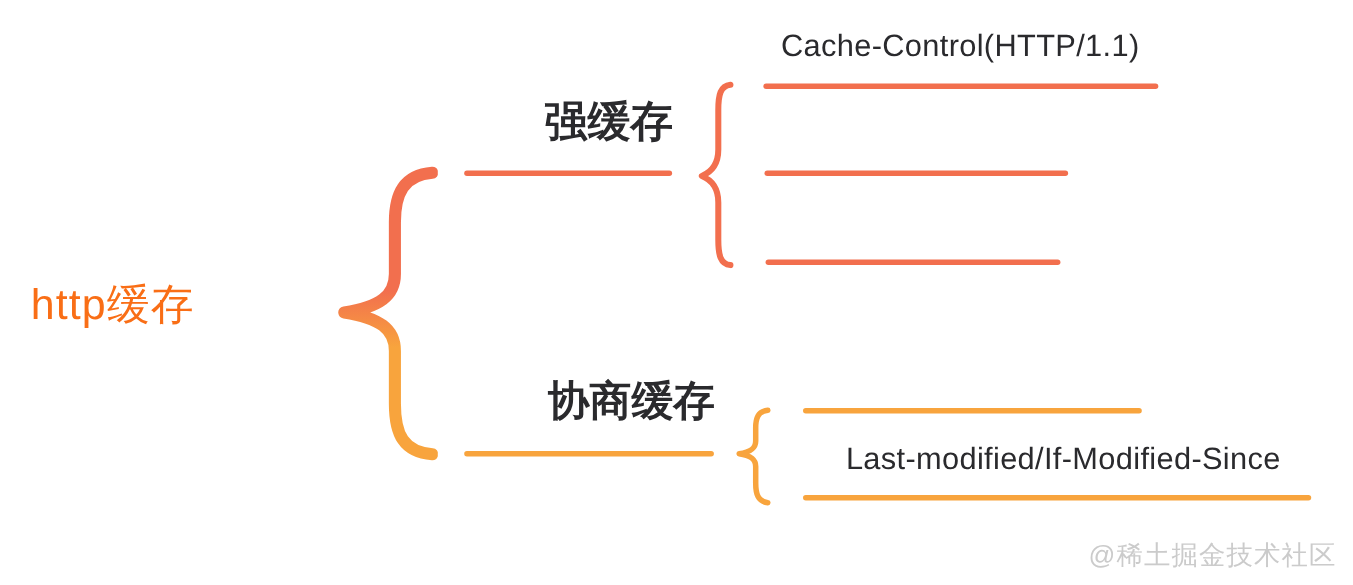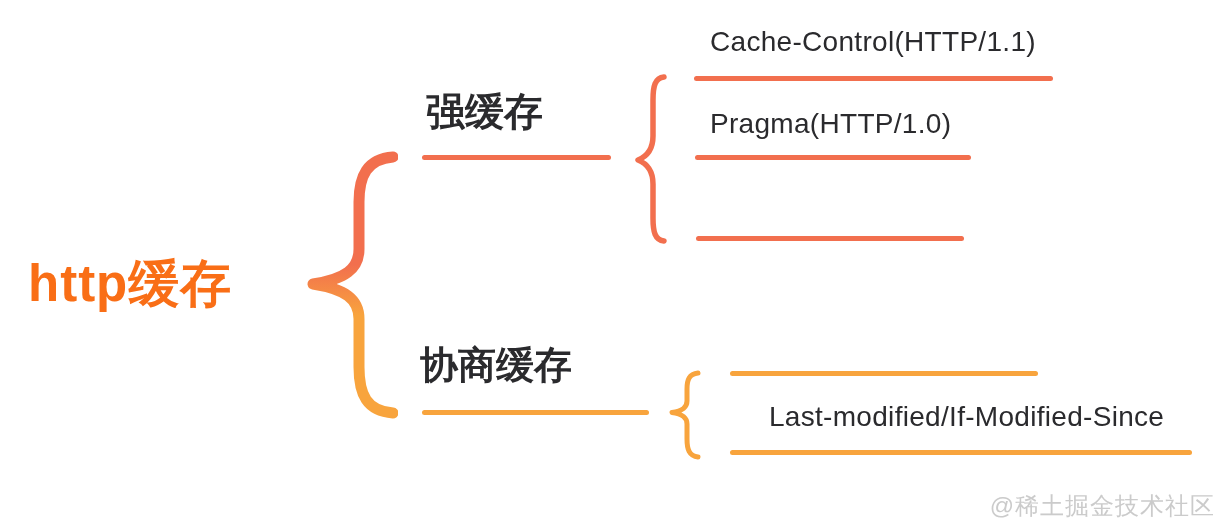--- a/index.html
+++ b/index.html
@@ -18,29 +18,29 @@
     height: 532px;
     background: var(--bg);
     overflow: hidden;
     font-family: "Liberation Sans", "DejaVu Sans", sans-serif;
     color: var(--ink);
   }
   .abs { position: absolute; line-height: 1; white-space: nowrap; text-align: center; }
 
   .root-label {
     left: 28px; top: 258px;
-    font-size: 51px;
-    font-weight: 700;
+    font-size: 39px;
+    font-weight: 400;
     letter-spacing: 1px;
     color: var(--root_orange);
   }
   .branch-label {
     font-weight: 700;
     color: var(--ink);
-    text-align: left;
+    text-align: right;
   }
   .branch-label.strong  { left: 426px; top: 92px;  width: 186px; font-size: 39px; }
   .branch-label.nego    { left: 420px; top: 346px; width: 230px; font-size: 38px; }
 
   .leaf-label {
     font-size: 28px;
     font-weight: 500;
     letter-spacing: 0.3px;
     color: var(--ink);
   }
@@ -92,21 +92,20 @@
   <div class="abs branch-label strong">强缓存</div>
   <div class="underline coral" style="left:422px; top:155px; width:189px;"></div>
 
   <svg class="brace-svg" style="left:634px; top:72px;" width="34" height="172" viewBox="0 0 34 172">
     <path class="brace-path coral" d="M 30 5 C 21 6, 19 14, 19 28 L 19 64 C 19 76, 14 84, 4 88 C 14 92, 19 100, 19 112 L 19 146 C 19 160, 21 168, 30 169"></path>
   </svg>
 
   <div class="abs leaf-label" style="left:710px; top:28px;">Cache-Control(HTTP/1.1)</div>
   <div class="underline coral" style="left:694px; top:76px; width:359px;"></div>
 
-  <div class="abs leaf-label" style="left:710px; top:110px;">Pragma(HTTP/1.0)</div>
   <div class="underline coral" style="left:695px; top:155px; width:276px;"></div>
 
   <div class="underline coral" style="left:696px; top:236px; width:268px;"></div>
 
   <div class="abs branch-label nego">协商缓存</div>
   <div class="underline amber" style="left:422px; top:410px; width:227px;"></div>
 
   <svg class="brace-svg" style="left:668px; top:369px;" width="34" height="92" viewBox="0 0 34 92">
     <path class="brace-path amber" d="M 30 4 C 21 5, 19 11, 19 20 L 19 32 C 19 39, 14 42, 4 43.5 C 14 45, 19 48, 19 55 L 19 70 C 19 80, 21 87, 30 88"></path>
   </svg>

